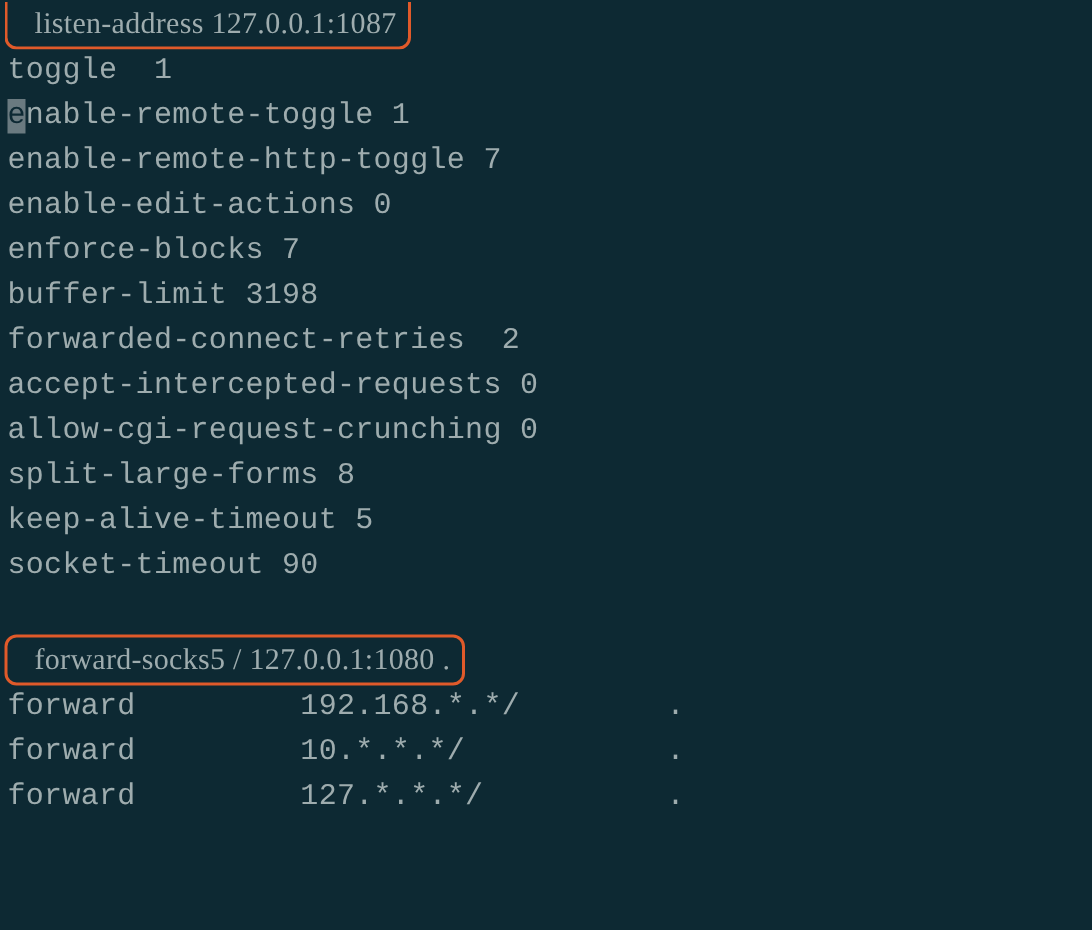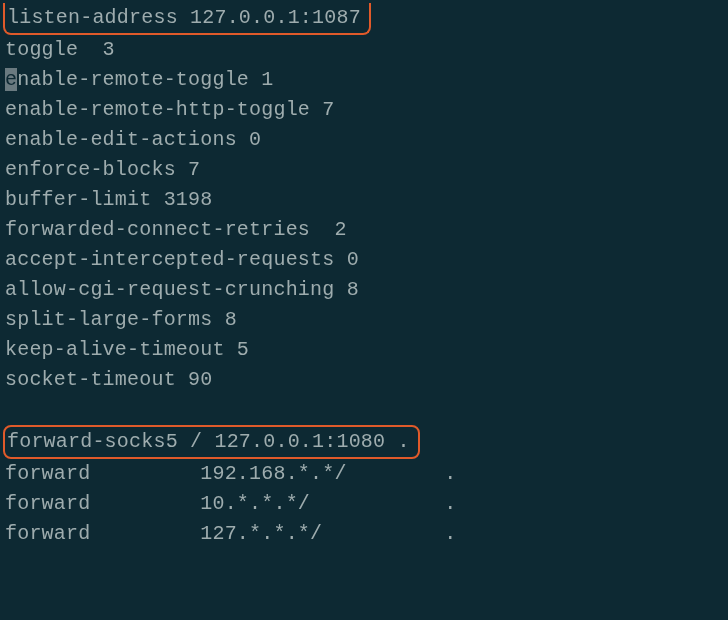--- a/index.html
+++ b/index.html
@@ -20,50 +20,51 @@
       padding-top: 3px;
     }
     .line {
       white-space: pre;
       letter-spacing: 0.2px;
     }
     .highlighted {
       display: inline-block;
       border: 2.5px solid #e05a2a;
       border-radius: 8px;
-      padding: 0 8px 0 2px;
+      padding: 0 8px 0 18px;
       margin-left: -2px;
+      font-family: Liberation Serif, serif;
     }
     .highlighted.top {
       border-top: none;
       border-top-left-radius: 0;
       border-top-right-radius: 0;
       margin-top: -3px;
     }
     .cursor-char {
       background-color: #6a7a80;
       color: #0d2933;
     }
     .spacer {
       height: 30px;
     }
   </style>
 </head>
 <body>
 
 <div class="line"><span class="highlighted top">listen-address 127.0.0.1:1087</span></div>
-<div class="line">toggle  3</div>
+<div class="line">toggle  1</div>
 <div class="line"><span class="cursor-char">e</span><span>nable-remote-toggle 1</span></div>
 <div class="line">enable-remote-http-toggle 7</div>
 <div class="line">enable-edit-actions 0</div>
 <div class="line">enforce-blocks 7</div>
 <div class="line">buffer-limit 3198</div>
 <div class="line">forwarded-connect-retries  2</div>
 <div class="line">accept-intercepted-requests 0</div>
-<div class="line">allow-cgi-request-crunching 8</div>
+<div class="line">allow-cgi-request-crunching 0</div>
 <div class="line">split-large-forms 8</div>
 <div class="line">keep-alive-timeout 5</div>
 <div class="line">socket-timeout 90</div>
 <div class="spacer"></div>
 <div class="line"><span class="highlighted">forward-socks5 / 127.0.0.1:1080 .</span></div>
 <div class="line">forward         192.168.*.*/        .</div>
 <div class="line">forward         10.*.*.*/           .</div>
 <div class="line">forward         127.*.*.*/          .</div>
 
 </body></html>

